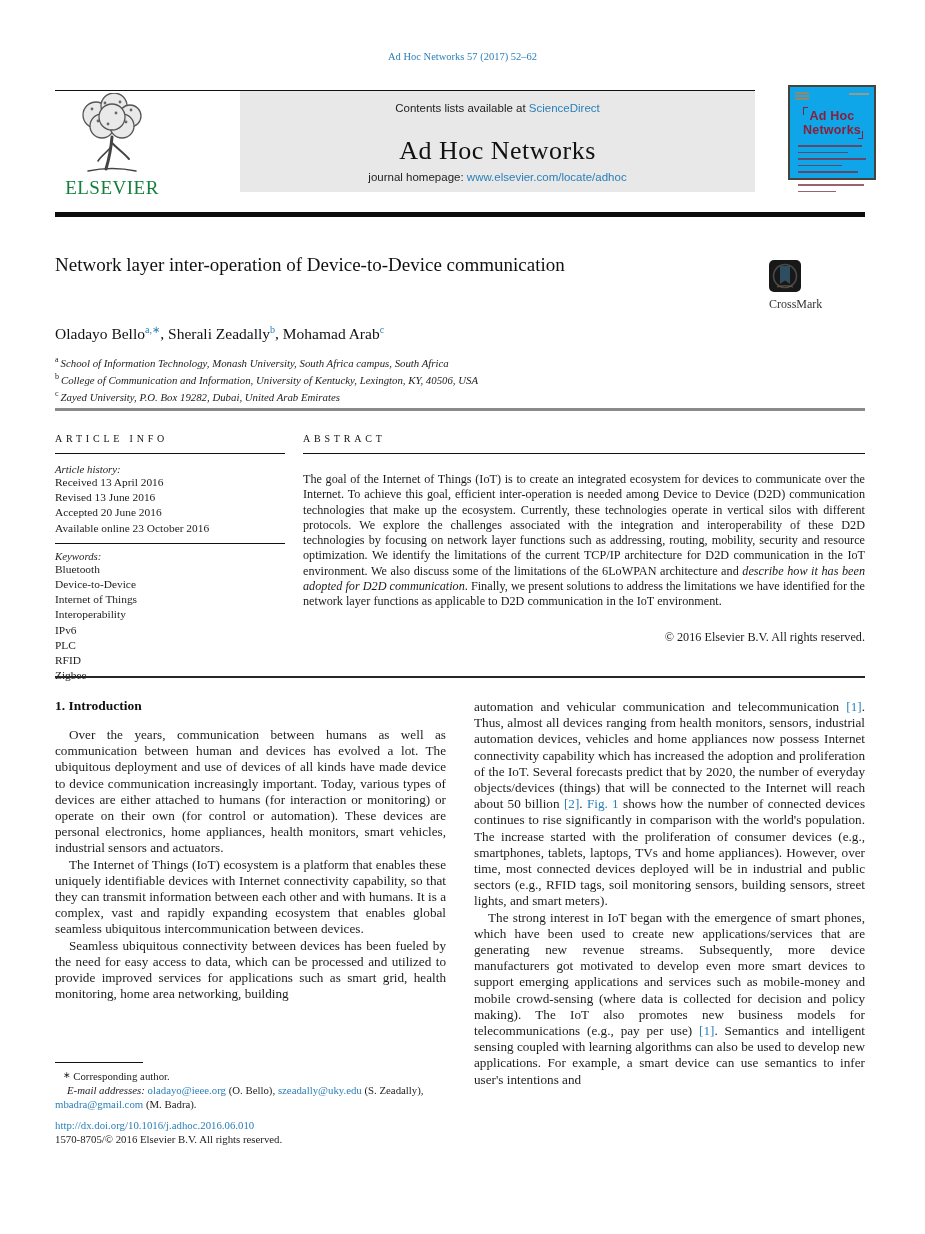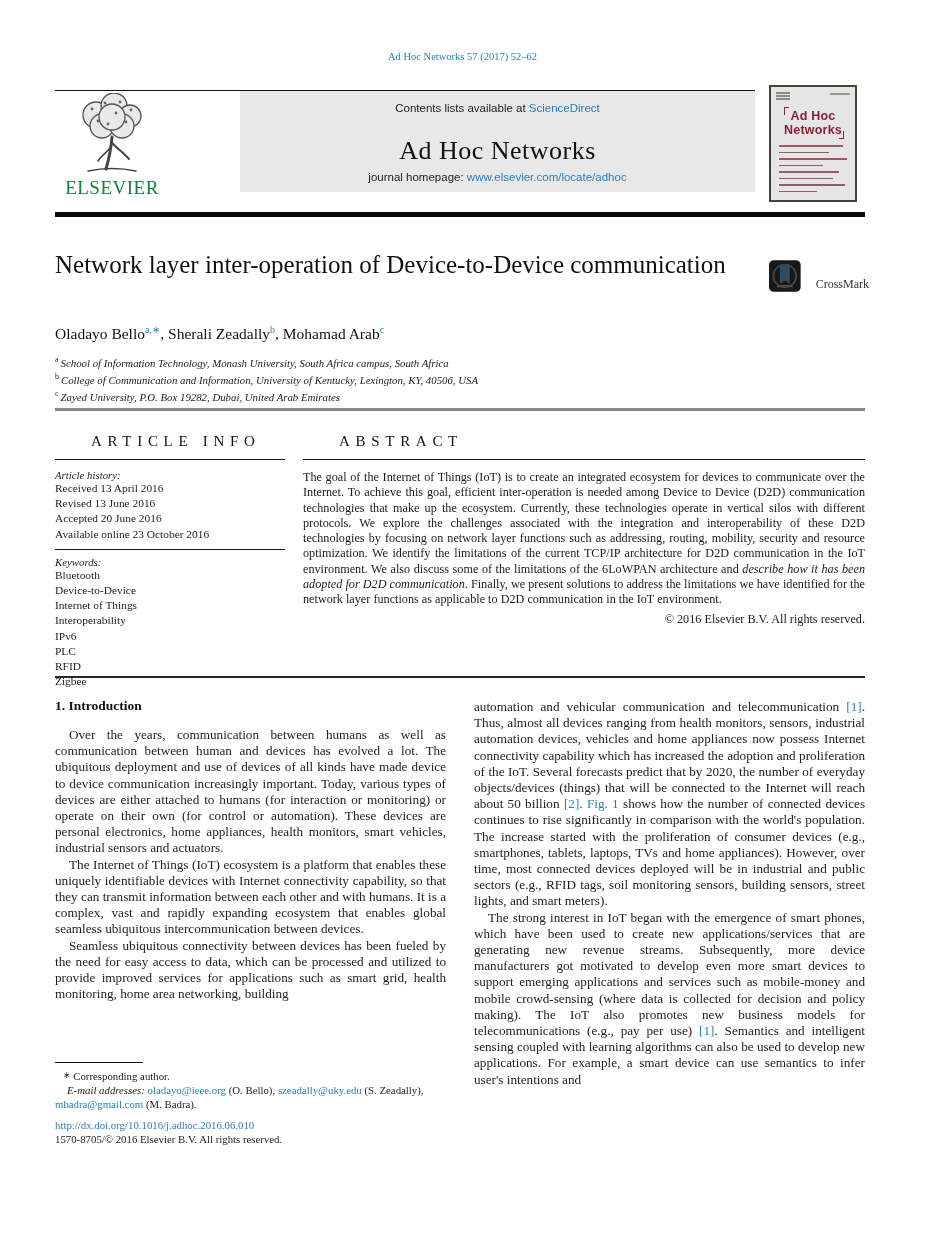--- a/index.html
+++ b/index.html
@@ -14,57 +14,57 @@
 
   .top-rule { top:90px; left:55px; width:700px; height:1px; background:#111; }
   .banner { top:91px; left:240px; width:515px; height:101px; background:#e8e8e8; text-align:center; }
   .banner-contents { margin-top:11px; font-size:11.5px; color:#222; }
   .banner-title { margin-top:22px; font-size:26px; color:#111; letter-spacing:0.5px; }
   .banner-home { position:absolute; bottom:9px; left:0; width:100%; font-size:11.5px; color:#222; }
 
   .elsevier { top:93px; left:56px; width:112px; height:108px; text-align:center; }
   .elsevier-word { font-size:19px; color:#15803d; letter-spacing:0.5px; margin-top:-2px; }
 
-  .cover { top:85px; left:769px; width:88px; height:117px; background:#e5e5e5; border:2px solid #44443a; }
+  .cover { top:85px; left:788px; width:88px; height:95px; background:#0ea5e9; border:2px solid #44443a; }
   .cov-mini { position:absolute; top:5px; left:5px; width:14px; }
   .cov-mini div { height:1.5px; background:#8a8a7a; margin-bottom:1.5px; }
   .cov-tr { position:absolute; top:6px; right:5px; width:20px; height:1.5px; background:#9a9a8c; }
   .cov-title { position:absolute; top:22px; left:0; width:100%; text-align:center;
                color:#8a2038; font-weight:bold; font-size:12.5px; line-height:14px;
                font-family:"Liberation Sans", sans-serif; letter-spacing:0.2px; }
   .cov-brl { position:absolute; top:20px; left:13px; width:5px; height:8px; border-left:1.5px solid #8a2038; border-top:1.5px solid #8a2038; }
   .cov-brr { position:absolute; top:44px; right:11px; width:5px; height:8px; border-right:1.5px solid #8a2038; border-bottom:1.5px solid #8a2038; }
   .cov-lines { position:absolute; top:58px; left:8px; width:72px; }
   .cov-lines div { height:1.5px; background:#7c2c3e; margin-bottom:5px; opacity:.75; }
 
   .black-bar { top:212px; left:55px; width:810px; height:4.5px; background:#0c0c0c; }
 
-  .title { top:251px; left:55px; width:680px; font-size:25px; line-height:27.5px; color:#101010; }
-  .crossmark { top:260px; left:769px; width:100px; display:flex; align-items:flex-end; gap:15px; }
+  .title { top:251px; left:55px; width:680px; font-size:19px; line-height:27.5px; color:#101010; }
+  .crossmark { top:260px; left:769px; width:100px; display:flex; align-items:flex-start; gap:5px;flex-direction:column; }
   .crossmark-label { font-size:12px; color:#333; }
 
   .authors { top:324px; left:55px; font-size:15.5px; color:#111; }
   .authors sup { font-size:10px; }
 
   .affils { top:353px; left:55px; font-size:10.8px; line-height:13.5px; font-style:italic; color:#222; }
   .affils sup { font-style:normal; font-size:8px; }
 
   .mid-rule { top:408px; left:55px; width:810px; height:2.5px; background:#8a8a8a; }
 
-  .colhead { font-size:15px; letter-spacing:0.38em; color:#111;margin-left:36px; }
+  .colhead { font-size:10px; letter-spacing:0.38em; color:#111; }
   .colhead-rule { height:1px; background:#111; margin-top:9px; }
 
   .info { top:433px; left:55px; width:230px; }
   .info-label { font-style:italic; font-size:10.8px; margin-top:9px; }
   .info-line { font-size:11.4px; line-height:15.2px; }
   .info-sep { height:1px; background:#111; margin-top:7px; }
 
   .abst { top:433px; left:303px; width:562px; }
-  .abst-body { margin-top:10px; font-size:12.2px; line-height:15.3px; text-align:justify; color:#1a1a1a; }
-  .abst-copy { margin-top:4px; text-align:right; font-size:12.2px; }
+  .abst-body { margin-top:18px; font-size:12.2px; line-height:15.3px; text-align:justify; color:#1a1a1a; }
+  .abst-copy { margin-top:20px; text-align:right; font-size:12.2px; }
 
   .sec-rule { top:676px; left:55px; width:810px; height:1.5px; background:#262626; }
   .intro-h { top:698px; left:55px; font-size:13.5px; font-weight:bold; color:#111; }
 
   .bodycol { font-size:13.2px; line-height:16.2px; text-align:justify; color:#1c1c1c;font-family:Liberation Serif, serif; }
   .col1 { top:727px; left:55px; width:391px; }
   .col2 { top:699px; left:474px; width:391px; }
   .bodycol p.ind { text-indent:14px; }
 
   .foot-rule { top:1062px; left:55px; width:88px; height:1.2px; background:#111; }

